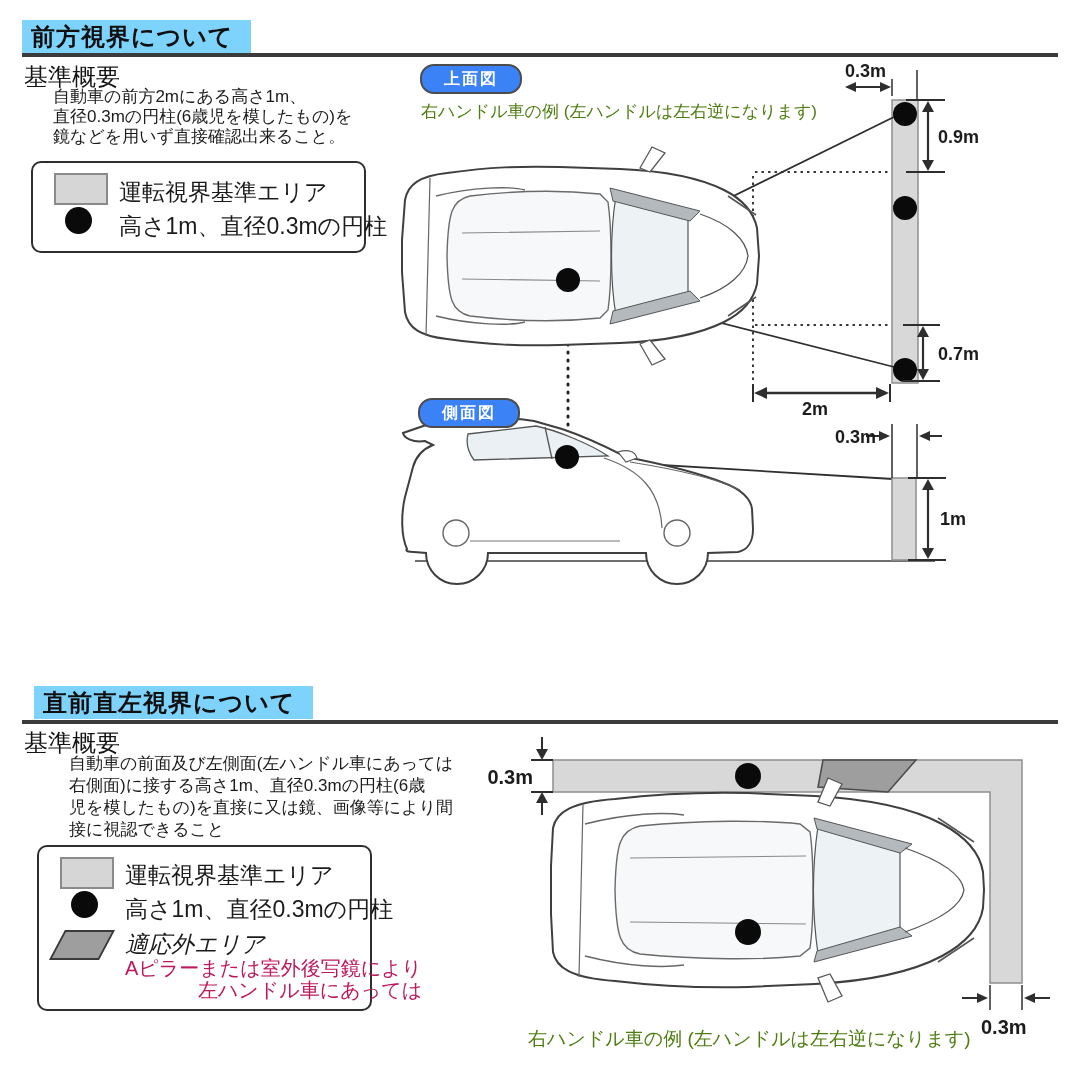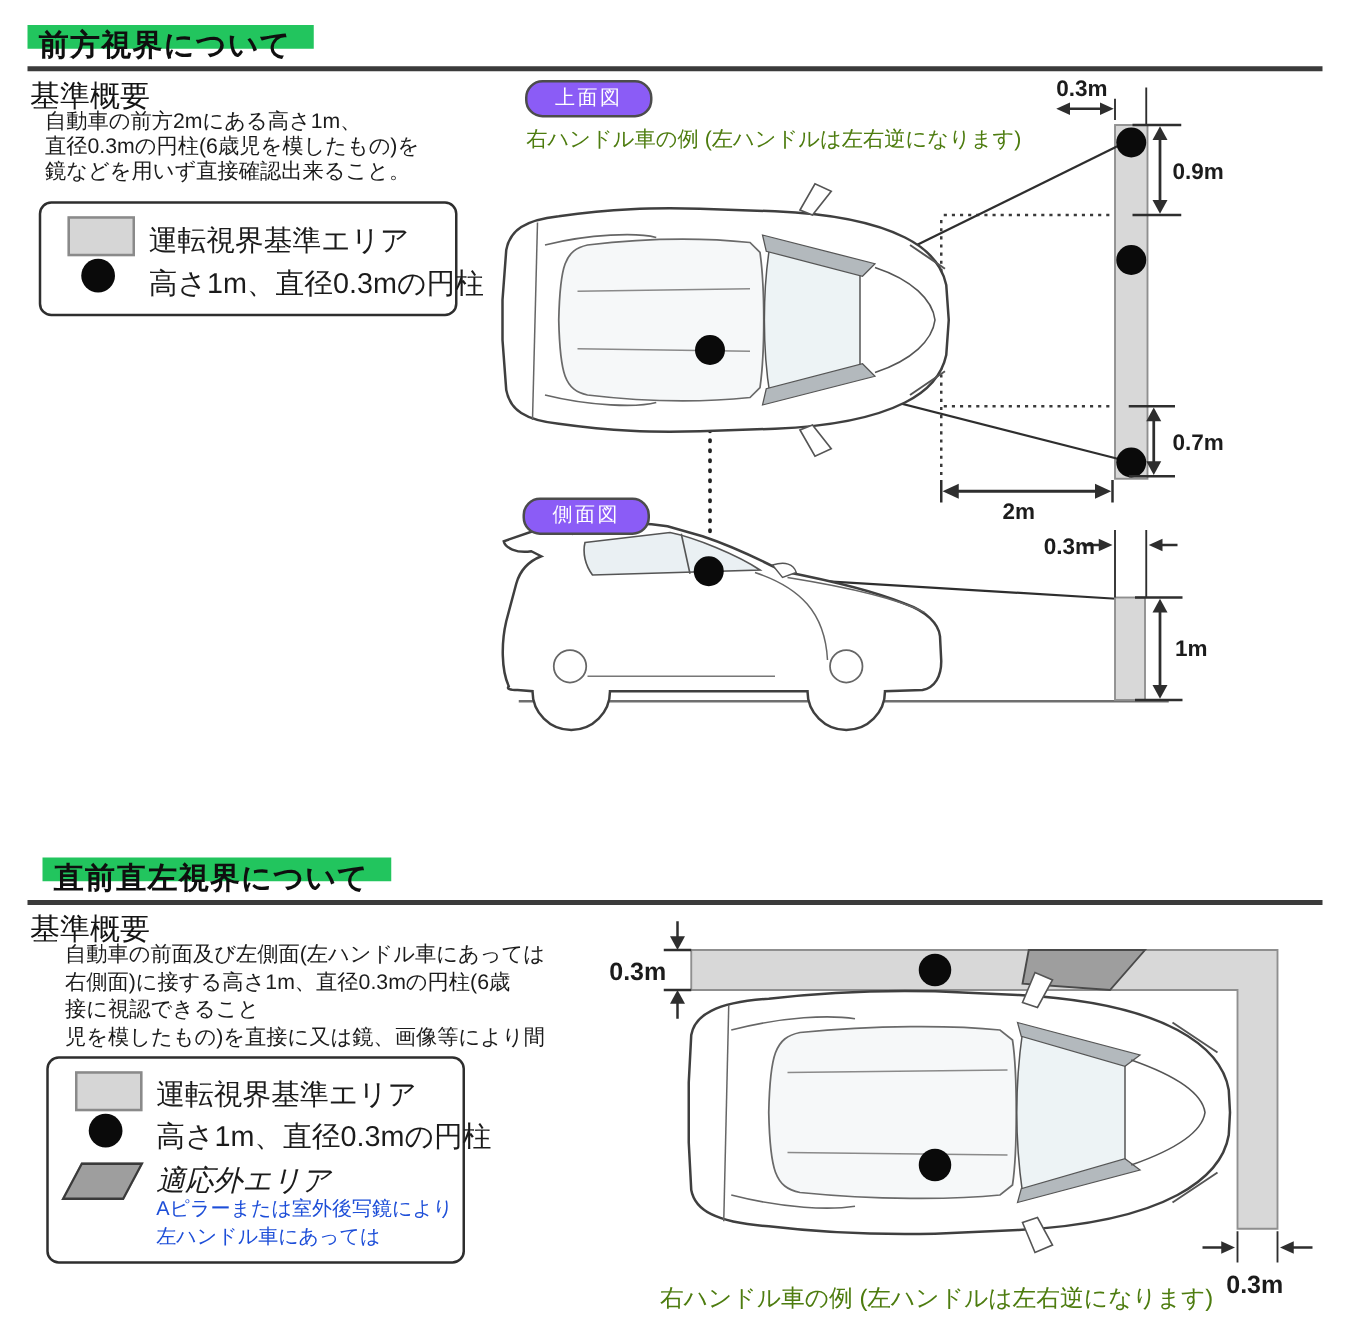--- a/index.html
+++ b/index.html
@@ -2,40 +2,40 @@
 <html><head>
 <meta charset="utf-8">
 <style>
   html,body{margin:0;padding:0;background:#ffffff;}
   .page{
     position:relative;width:1080px;height:1070px;background:#ffffff;
     font-family:"Liberation Sans","DejaVu Sans",sans-serif;color:#161616;overflow:hidden;
   }
   .abs{position:absolute;}
   .sec-title{
-    height:19px;line-height:33px;padding:0 18px 0 9px;background:#22c55e;
+    height:33px;line-height:33px;padding:0 18px 0 9px;background:#7dd3fc;
     font-size:24px;font-weight:bold;color:#0f0f0f;letter-spacing:1px;white-space:nowrap;z-index:3;
   }
   .rule{height:4px;background:#3b3b3b;z-index:3;}
   .subhead{font-size:24px;font-weight:normal;color:#141414;z-index:3;}
   .para{font-size:17px;color:#1b1b1b;z-index:3;}
-  .para div{white-space:nowrap;}
+  .para div{white-space:nowrap;margin-left:17px;}
   .para.p1 div{line-height:20px;}
   .para.p2 div{line-height:22px;}
   .legend{
     border:2px solid #2e2e2e;border-radius:10px;background:#ffffff;z-index:3;
   }
   .sw-area{width:50px;height:28px;background:#d6d6d6;border:2px solid #8a8a8a;}
   .sw-cyl{width:27px;height:27px;border-radius:50%;background:#0a0a0a;}
   .sw-ex{width:46px;height:26px;background:#9e9e9e;border:2px solid #3a3a3a;transform:skewX(-28deg);}
   .legend-label{font-size:23px;color:#1b1b1b;white-space:nowrap;}
-  .legend-note{font-size:16px;color:#1d4ed8;line-height:22px;white-space:nowrap;}
+  .legend-note{font-size:20px;color:#be185d;line-height:22px;white-space:nowrap;text-align:right;}
   .badge{
-    height:26px;line-height:26px;padding:0 22px;border-radius:14px;background:#8b5cf6;
-    border:2px solid #4c4c4c;color:#ffffff;font-size:16px;font-weight:normal;letter-spacing:2px;
+    height:26px;line-height:26px;padding:0 22px;border-radius:14px;background:#3b82f6;
+    border:2px solid #4c4c4c;color:#ffffff;font-size:16px;font-weight:bold;letter-spacing:2px;
     white-space:nowrap;z-index:3;
   }
   .caption{font-size:17px;color:#4d7c0f;white-space:nowrap;z-index:3;}
   .caption.cap2{font-size:19px;}
   svg.art{position:absolute;left:0;top:0;z-index:1;}
   .mtext{font-size:18px;font-weight:bold;fill:#1c1c1c;}
   .mtext20{font-size:20px;font-weight:bold;fill:#1c1c1c;}
 </style>
 </head>
 <body>
@@ -61,22 +61,22 @@
   <div class="abs badge" style="left:420px;top:64px;">上面図</div>
   <div class="abs caption" style="left:421px;top:100px;">右ハンドル車の例 (左ハンドルは左右逆になります)</div>
   <div class="abs badge" style="left:418px;top:398px;">側面図</div>
 
   <div class="abs sec-title" style="left:22px;top:686px;margin-left:12px;">直前直左視界について</div>
   <div class="abs rule" style="left:22px;top:720px;width:1036px;"></div>
   <div class="abs subhead" style="left:24px;top:727px;">基準概要</div>
   <div class="abs para p2" style="left:52px;top:753px;">
     <div>自動車の前面及び左側面(左ハンドル車にあっては</div>
     <div>右側面)に接する高さ1m、直径0.3mの円柱(6歳</div>
+    <div>児を模したもの)を直接に又は鏡、画像等により間</div>
     <div>接に視認できること</div>
-    <div>児を模したもの)を直接に又は鏡、画像等により間</div>
   </div>
 
   <div class="abs legend" style="left:37px;top:845px;width:331px;height:162px;">
     <div class="abs sw-area" style="left:21px;top:10px;"></div>
     <div class="abs legend-label" style="left:86px;top:13px;">運転視界基準エリア</div>
     <div class="abs sw-cyl" style="left:32px;top:44px;"></div>
     <div class="abs legend-label" style="left:86px;top:47px;">高さ1m、直径0.3mの円柱</div>
     <div class="abs sw-ex" style="left:18px;top:83px;"></div>
     <div class="abs legend-label" style="left:86px;top:82px;font-style:italic;">適応外エリア</div>
     <div class="abs legend-note" style="left:86px;top:110px;">

